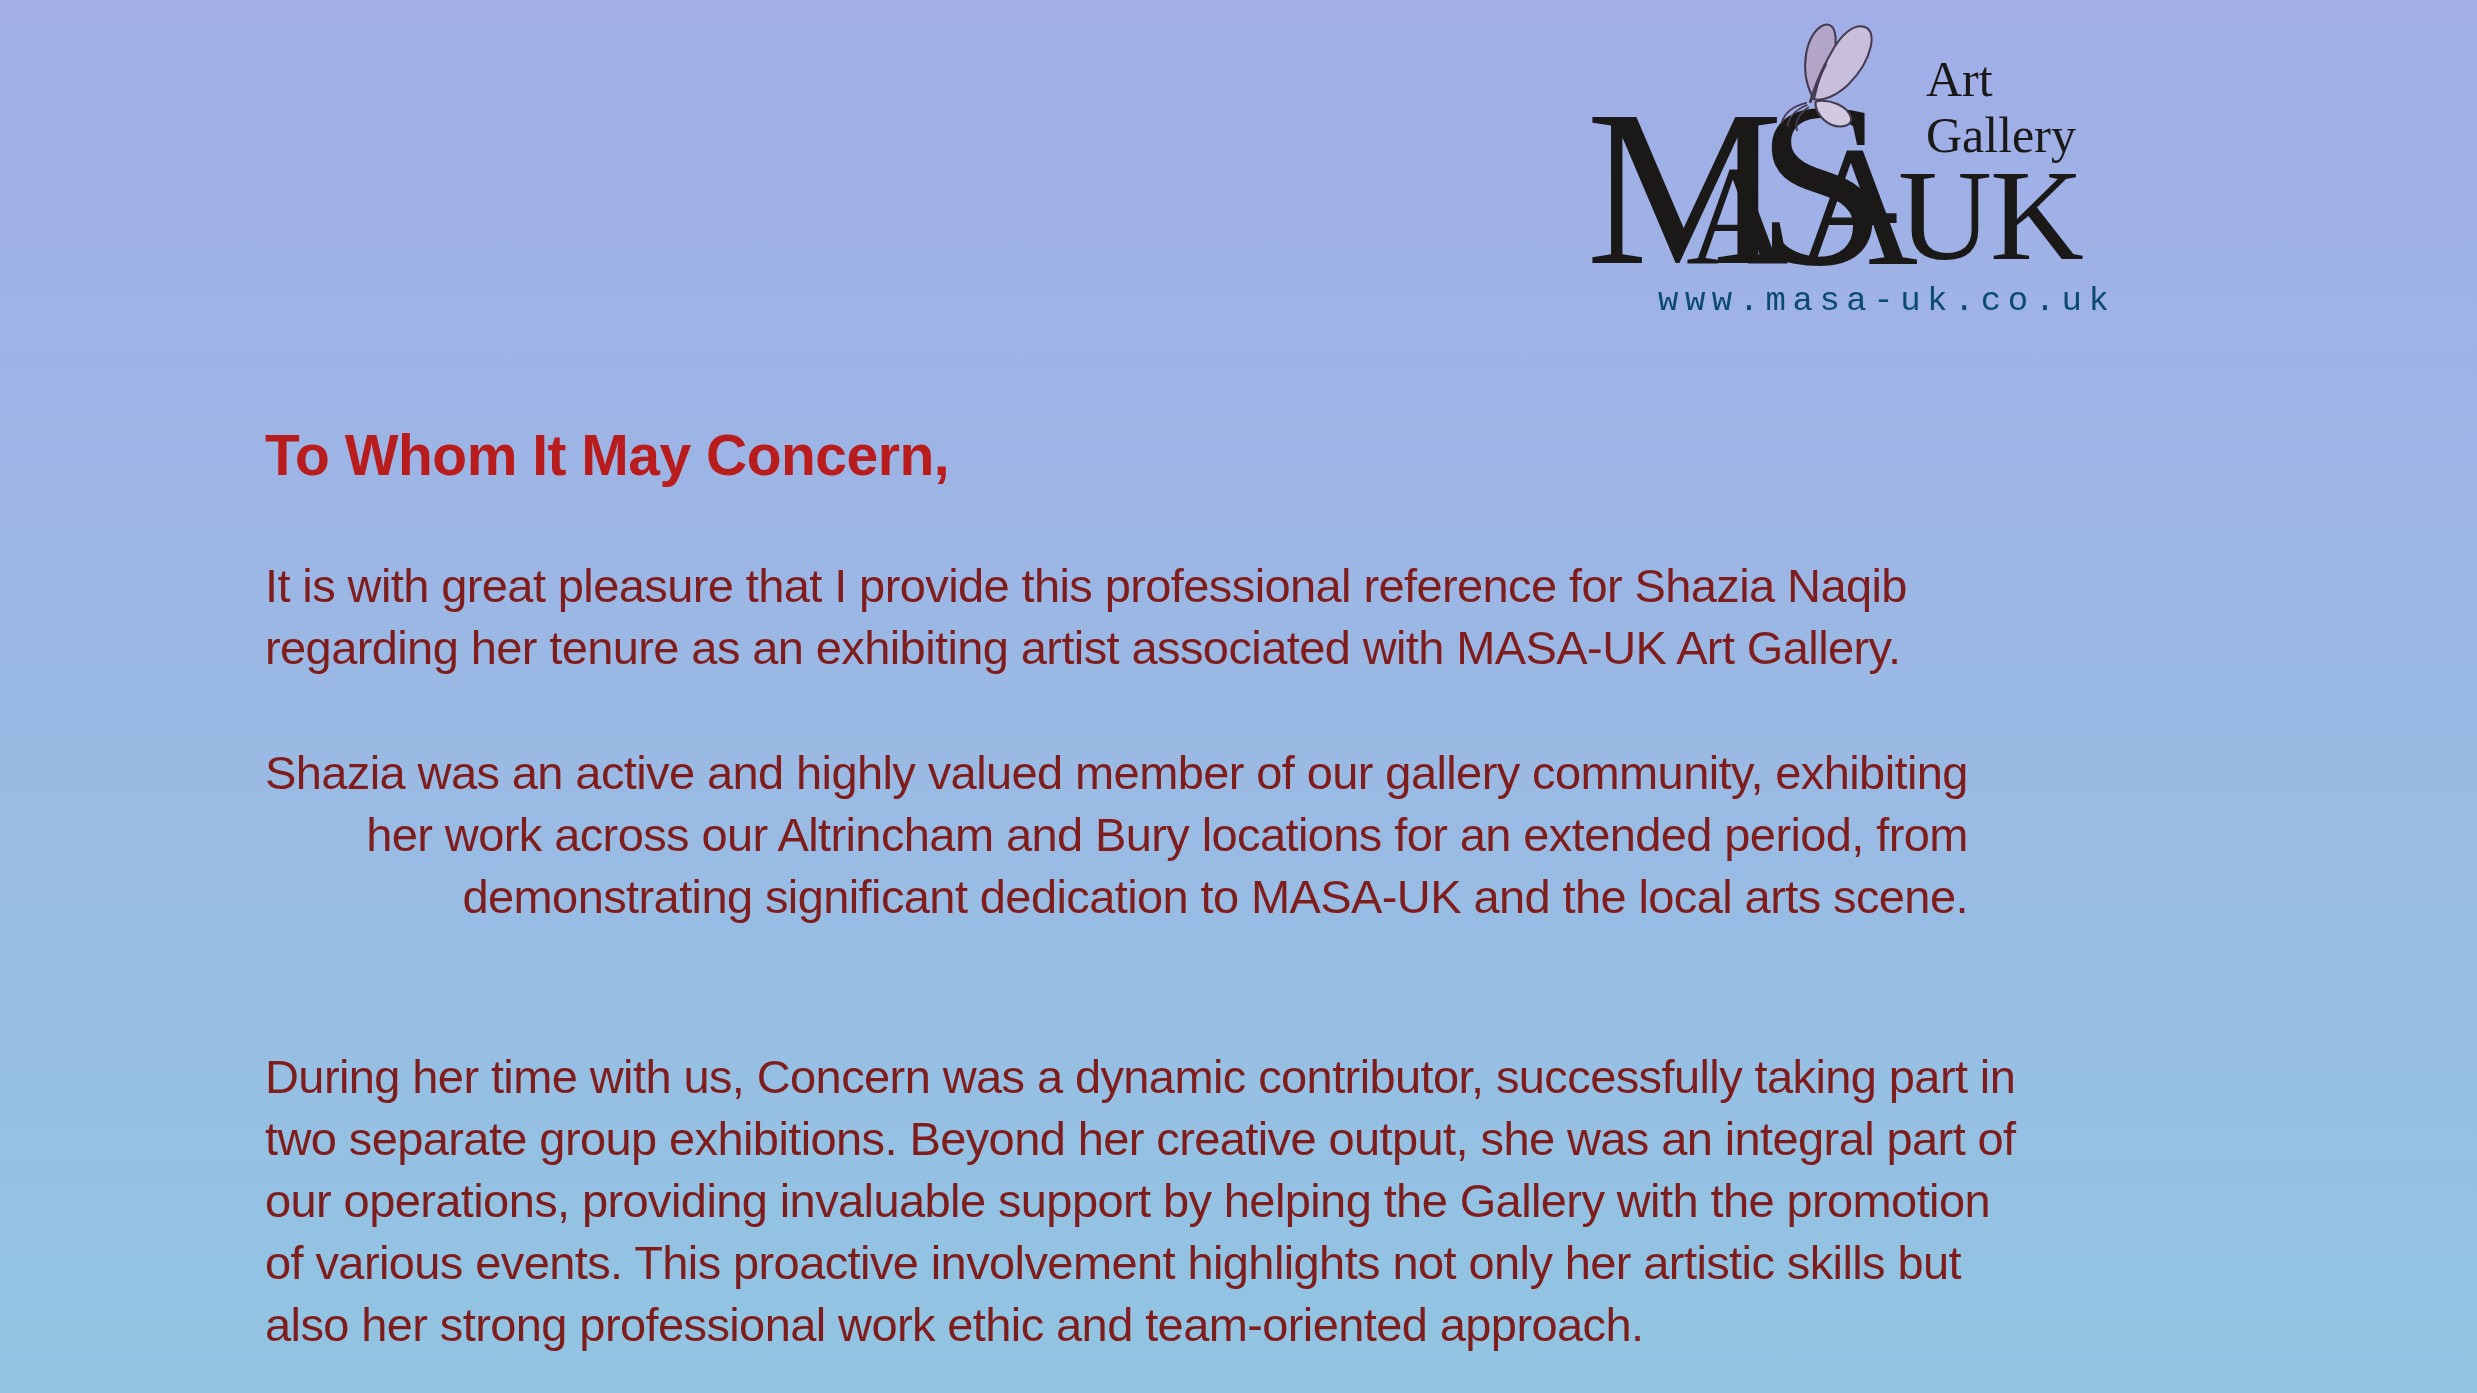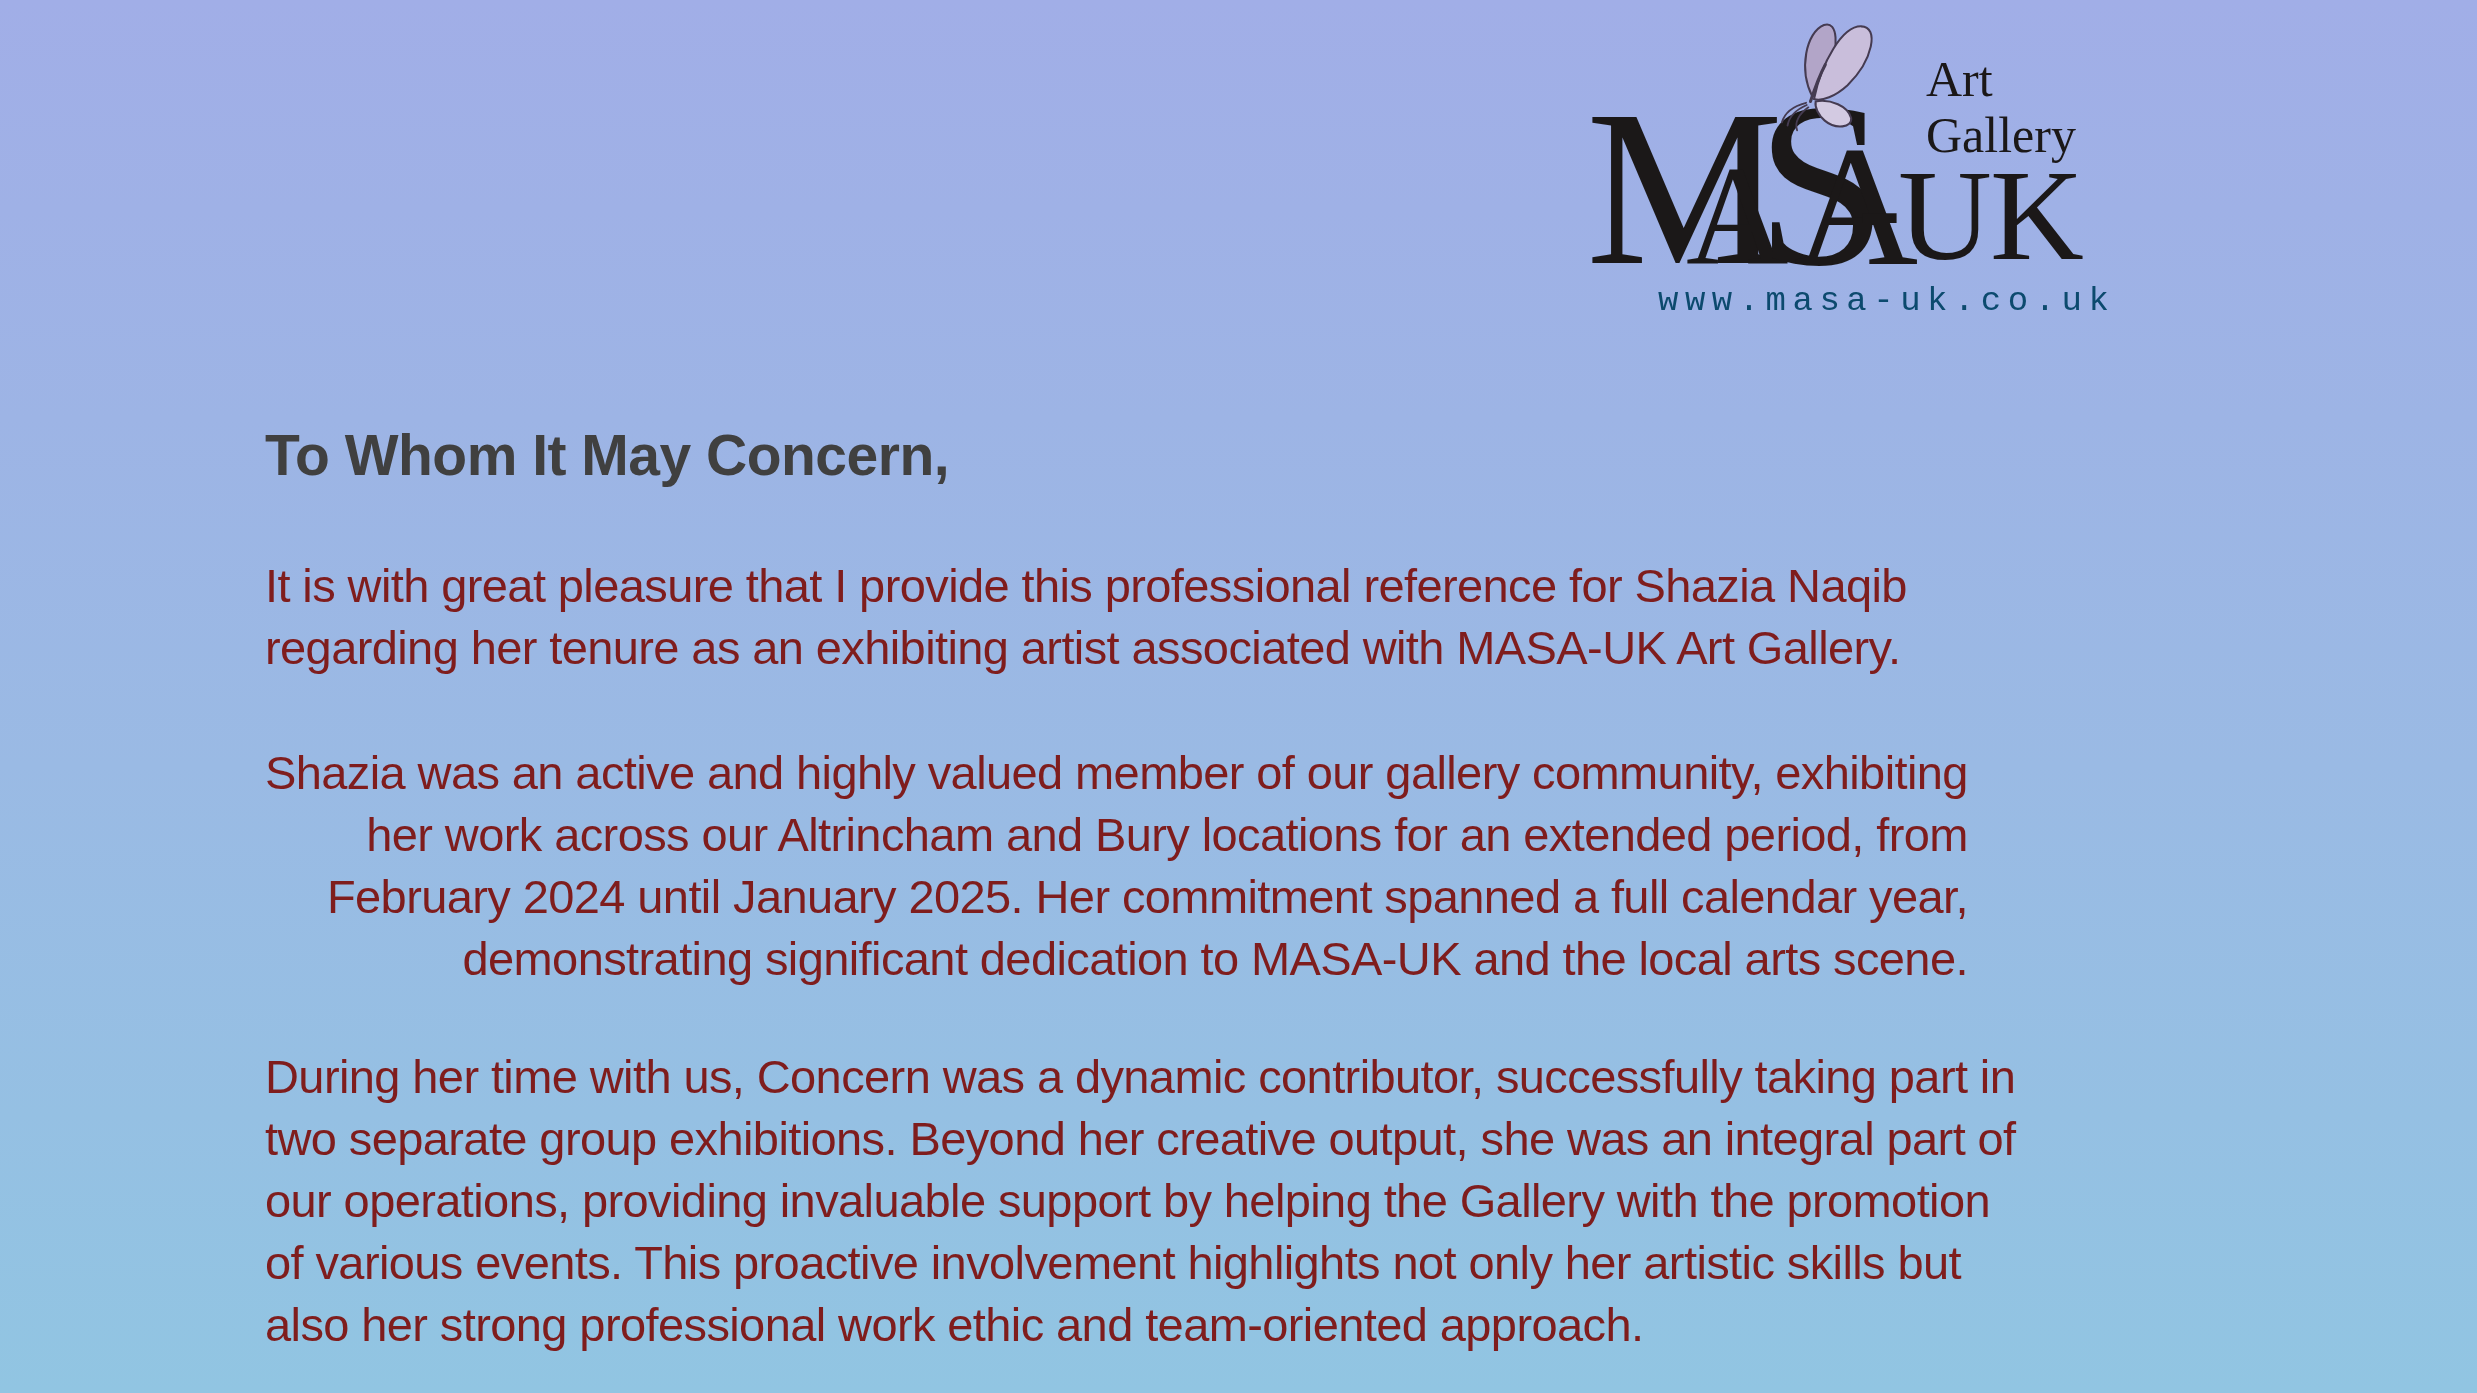--- a/index.html
+++ b/index.html
@@ -63,21 +63,21 @@
 
   
   .salutation {
     position: absolute;
     left: 265px;
     top: 424px;
     margin: 0;
     font-size: 57px;
     line-height: 62px;
     font-weight: bold;
-    color: #404040;
+    color: #b91c1c;
     letter-spacing: -0.5px;
     white-space: nowrap;
   }
   .para {
     position: absolute;
     left: 265px;
     color: #7f1d1d;
     font-size: 47px;
     line-height: 62px;
     letter-spacing: -0.6px;
@@ -126,21 +126,20 @@
   <h1 class="salutation">To Whom It May Concern,</h1>
 
   <div class="para para-1">
     <div class="line">It is with great pleasure that I provide this professional reference for Shazia Naqib</div>
     <div class="line">regarding her tenure as an exhibiting artist associated with MASA-UK Art Gallery.</div>
   </div>
 
   <div class="para para-2">
     <div class="line">Shazia was an active and highly valued member of our gallery community, exhibiting</div>
     <div class="line">her work across our Altrincham and Bury locations for an extended period, from</div>
-    <div class="line">February 2024 until January 2025. Her commitment spanned a full calendar year,</div>
     <div class="line">demonstrating significant dedication to MASA-UK and the local arts scene.</div>
   </div>
 
   <div class="para para-3">
     <div class="line">During her time with us, Concern was a dynamic contributor, successfully taking part in</div>
     <div class="line">two separate group exhibitions. Beyond her creative output, she was an integral part of</div>
     <div class="line">our operations, providing invaluable support by helping the Gallery with the promotion</div>
     <div class="line">of various events. This proactive involvement highlights not only her artistic skills but</div>
     <div class="line">also her strong professional work ethic and team-oriented approach.</div>
   </div>

